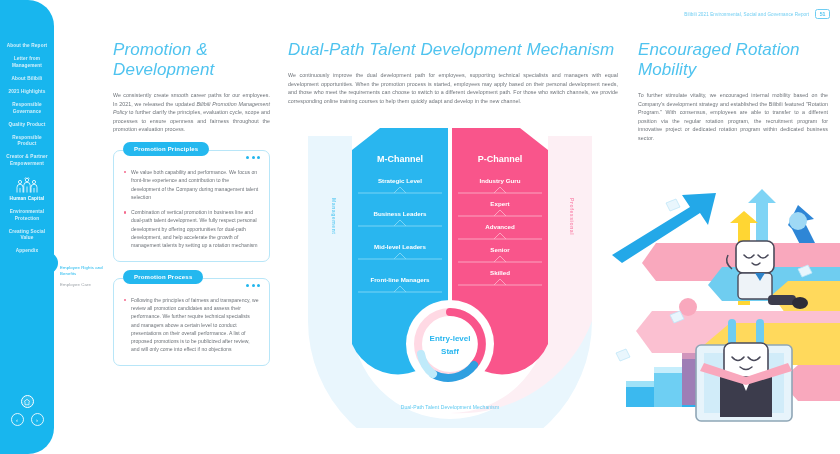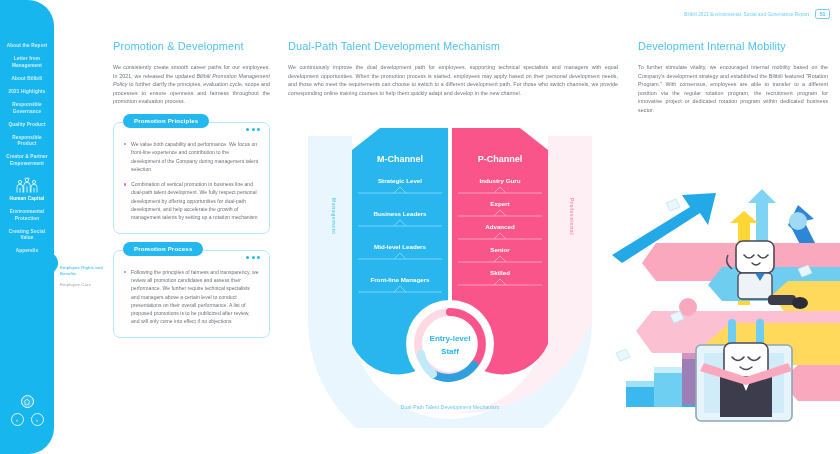--- a/index.html
+++ b/index.html
@@ -69,22 +69,22 @@
   }
   #header-title { font-size: 4.6px; color: #6ecdf2; letter-spacing: .1px; }
   #page-num {
     border: 0.8px solid #6ecdf2; border-radius: 2.5px;
     color: #4fc3ef; font-size: 5.2px; font-weight: bold;
     padding: 1.5px 3.5px; line-height: 1;
   }
 
   
   h2.col-title {
-    color: #4fc3ef; font-size: 11px; font-weight: normal;
-    letter-spacing: .1px; margin-bottom: 11px;
+    color: #4fc3ef; font-size: 17px; font-weight: normal;
+    letter-spacing: .1px; margin-bottom: 11px; font-style: italic;
   }
   p.body-text {
     font-size: 5.3px; line-height: 8.6px; color: #6d7278;
     text-align: justify; letter-spacing: .05px;
   }
   p.body-text i { font-style: italic; }
 
   #col1 { position: absolute; left: 113px; top: 40px; width: 157px; }
   #col2 { position: absolute; left: 288px; top: 40px; width: 330px; }
   #col3 { position: absolute; left: 638px; top: 40px; width: 190px; }
@@ -274,21 +274,21 @@
     <path d="M150 184 a32 32 0 0 1 24 53" fill="none" stroke="#f9558b" stroke-width="8" stroke-linecap="round"></path>
     <path d="M174 237 a32 32 0 0 1 -41 9" fill="none" stroke="#2f9fe0" stroke-width="8" stroke-linecap="round"></path>
     <path d="M133 246 a32 32 0 0 1 -12 -20" fill="none" stroke="#bfeafa" stroke-width="8" stroke-linecap="round"></path>
     <text class="ring-txt" x="150" y="213">Entry-level</text>
     <text class="ring-txt" x="150" y="226">Staff</text>
   </svg>
 </figure>
 <div id="diagram-caption">Dual-Path Talent Development Mechanism</div>
 
 <section id="col3">
-  <h2 class="col-title">Development Internal Mobility</h2>
+  <h2 class="col-title">Encouraged Rotation Mobility</h2>
   <p class="body-text">To further stimulate vitality, we encouraged internal mobility based on the Company's development strategy and established the Bilibili featured "Rotation Program." With consensus, employees are able to transfer to a different position via the regular rotation program, the recruitment program for innovative project or dedicated rotation program within dedicated business sector.</p>
 </section>
 
 <div id="illus">
   <svg width="232" height="269" viewBox="0 0 232 269">
 
     <path d="M0 70 L78 22 L70 10 L104 8 L96 40 L88 28 L10 78 Z" fill="#23a8e8"></path>
     <path d="M136 18 L150 4 L164 18 L156 18 L156 92 L144 92 L144 18 Z" fill="#7fd4f5"></path>
     <path d="M176 40 L186 20 L202 34 L192 36 L222 96 L210 102 L180 44 Z" fill="#2e86d6"></path>
     <path d="M118 38 L132 26 L146 38 L138 38 L138 120 L126 120 L126 38 Z" fill="#ffd633"></path>

